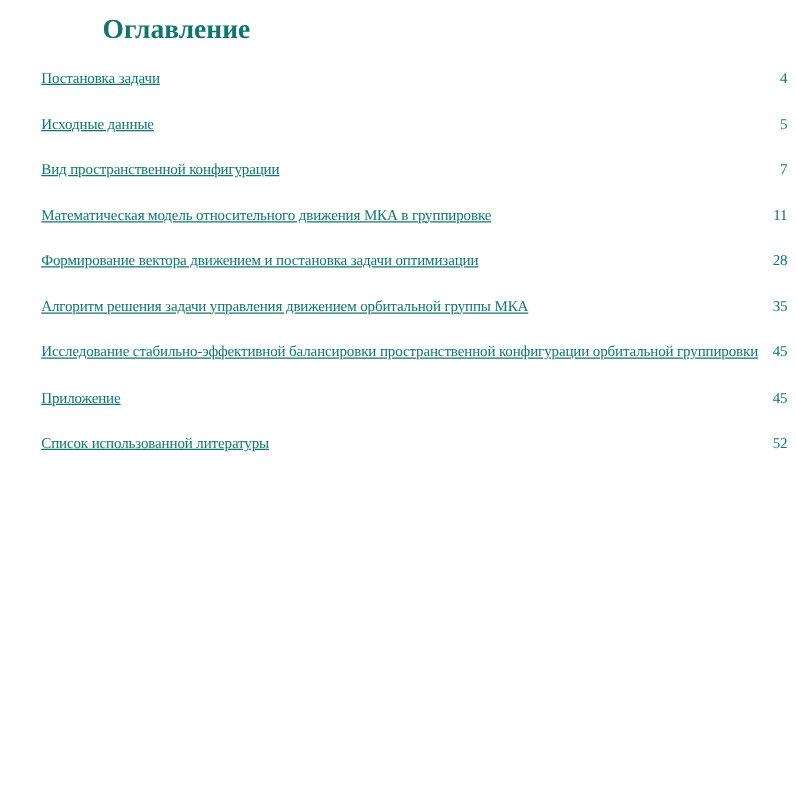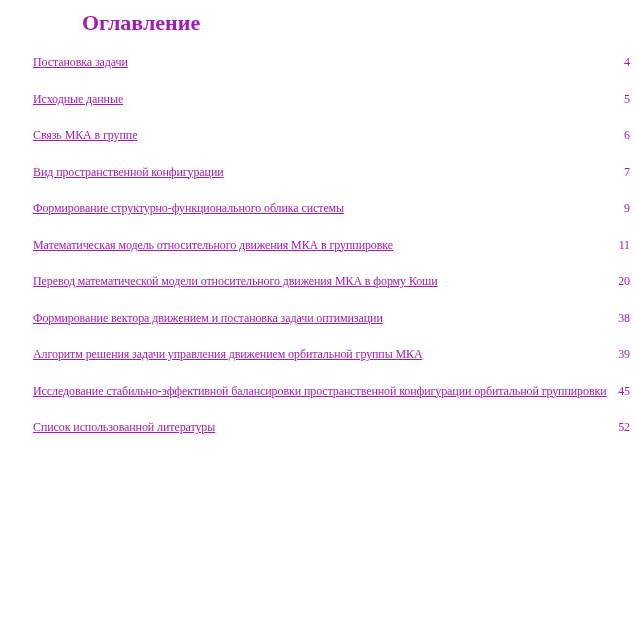--- a/index.html
+++ b/index.html
@@ -5,21 +5,21 @@
   html, body {
     margin: 0;
     padding: 0;
     background: #ffffff;
   }
   .page {
     position: relative;
     width: 637px;
     height: 624px;
     background: #ffffff;
-    color: #a21caf;
+    color: #0f766e;
     font-family: "Liberation Serif", serif;
     overflow: hidden;
   }
   .doc-title {
     position: absolute;
     left: 82px;
     top: 12px;
     margin: 0;
     font-size: 22px;
     line-height: 22px;
@@ -55,49 +55,41 @@
   <div class="toc" id="toc">
       <div class="toc-row">
         <span class="toc-title">Постановка задачи</span>
         <span class="toc-page">4</span>
       </div>
       <div class="toc-row">
         <span class="toc-title">Исходные данные</span>
         <span class="toc-page">5</span>
       </div>
       <div class="toc-row">
-        <span class="toc-title">Связь МКА в группе</span>
-        <span class="toc-page">6</span>
-      </div>
-      <div class="toc-row">
         <span class="toc-title">Вид пространственной конфигурации</span>
         <span class="toc-page">7</span>
-      </div>
-      <div class="toc-row">
-        <span class="toc-title">Формирование структурно-функционального облика системы</span>
-        <span class="toc-page">9</span>
       </div>
       <div class="toc-row">
         <span class="toc-title">Математическая модель относительного движения МКА в группировке</span>
         <span class="toc-page">11</span>
       </div>
       <div class="toc-row">
-        <span class="toc-title">Перевод математической модели относительного движения МКА в форму Коши</span>
-        <span class="toc-page">20</span>
-      </div>
-      <div class="toc-row">
         <span class="toc-title">Формирование вектора движением и постановка задачи оптимизации</span>
-        <span class="toc-page">38</span>
+        <span class="toc-page">28</span>
       </div>
       <div class="toc-row">
         <span class="toc-title">Алгоритм решения задачи управления движением орбитальной группы МКА</span>
-        <span class="toc-page">39</span>
+        <span class="toc-page">35</span>
       </div>
       <div class="toc-row">
         <span class="toc-title">Исследование стабильно-эффективной балансировки пространственной конфигурации орбитальной группировки</span>
+        <span class="toc-page">45</span>
+      </div>
+      <div class="toc-row">
+        <span class="toc-title">Приложение</span>
         <span class="toc-page">45</span>
       </div>
       <div class="toc-row">
         <span class="toc-title">Список использованной литературы</span>
         <span class="toc-page">52</span>
       </div>
     </div>
 </div>
 
 </body></html>

